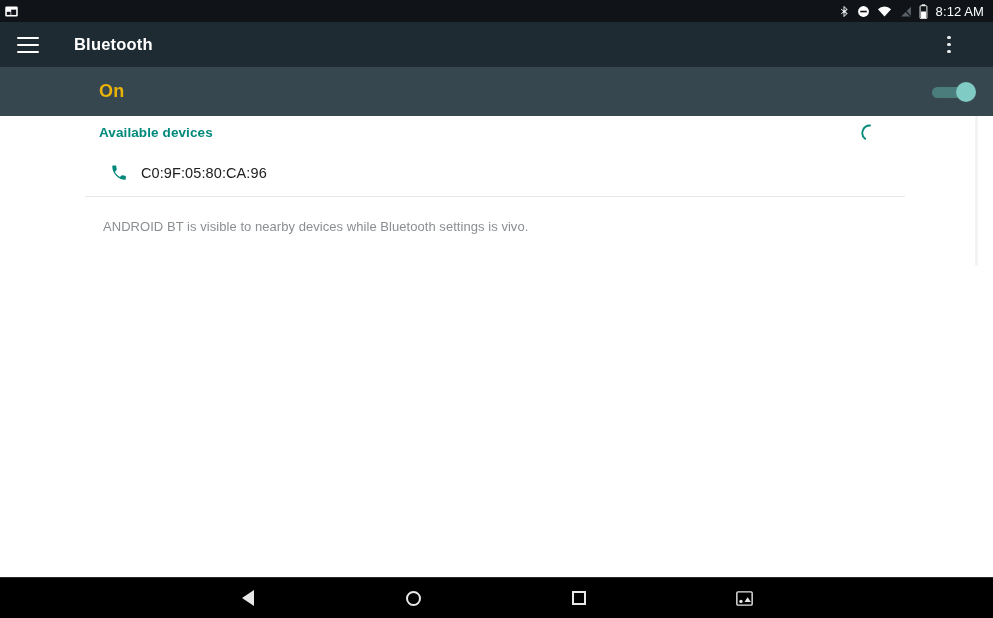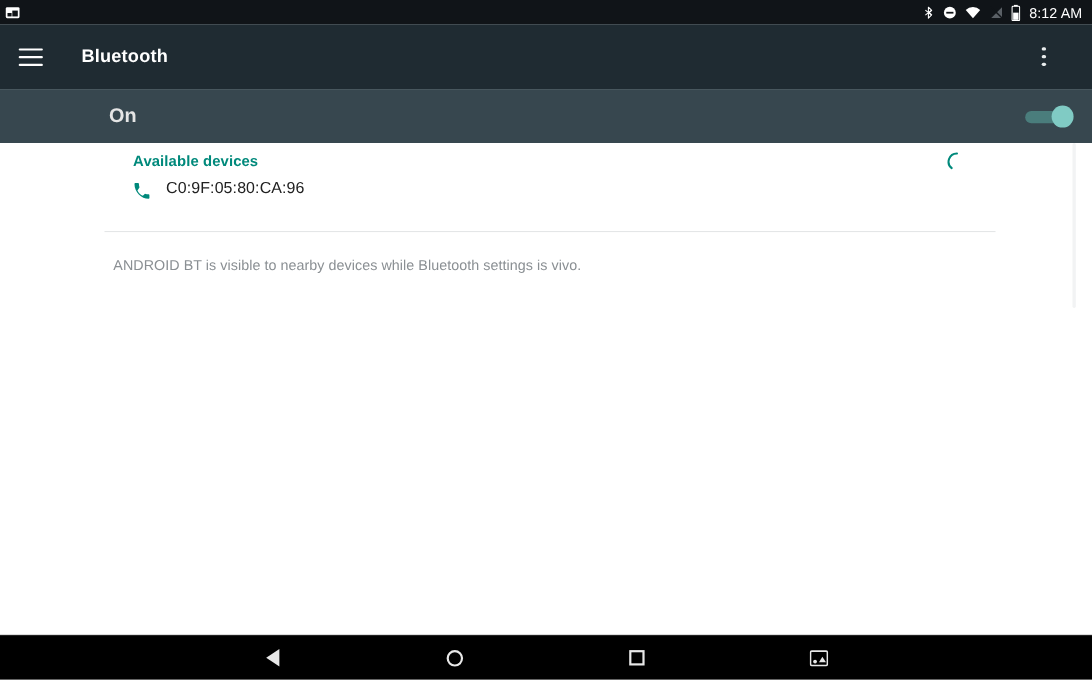--- a/index.html
+++ b/index.html
@@ -46,21 +46,21 @@
     font-size: 13px;
     color: #ffffff;
     letter-spacing: .1px;
     line-height: 1;
     margin-left: 1px;
   }
   .sb-ico { display: block; }
 
   
   .toolbar {
-    height: 59px;
+    height: 45px;
     background: #1f2b32;
     display: flex;
     align-items: center;
     padding: 0 31px 0 15px;
     flex: 0 0 auto;
   }
   .hamburger {
     width: 26px; height: 26px;
     display: flex; flex-direction: column;
     justify-content: center; gap: 5px;
@@ -93,21 +93,21 @@
   
   .switch-band {
     height: 49px;
     background: #37474f;
     display: flex;
     align-items: center;
     padding: 0 17px 0 99px;
     flex: 0 0 auto;
   }
   .switch-label {
-    color: #e5e5e5;
+    color: #eab308;
     font-size: 18px;
     font-weight: bold;
     letter-spacing: .2px;
   }
   .switch-band-spacer { flex: 1 1 auto; }
   .toggle {
     position: relative;
     width: 46px; height: 24px;
     display: flex; align-items: center;
     cursor: pointer;
@@ -134,43 +134,42 @@
     background: #ffffff;
     overflow: hidden;
   }
 
   .section-header {
     position: relative;
     height: 33px;
     display: flex;
     align-items: center;
     padding: 0 17px 0 99px;
-    margin-left: 22px;
   }
   .section-title {
     color: #00897b;
     font-size: 13.5px;
     font-weight: bold;
     letter-spacing: .1px;
   }
   .section-spacer { flex: 1 1 auto; }
   .scan-spinner {
     width: 20px; height: 20px;
     margin-right: 96px;
   }
 
   .device-list { margin-top: 0; }
 
   .device-row {
     position: relative;
     height: 48px;
     display: flex;
+    align-items: center;
     padding-left: 109px;
     cursor: pointer;
-    margin-left: 10px;
   }
   .device-row::after {
     content: "";
     position: absolute;
     left: 85px; right: 88px; bottom: 0;
     height: 1px;
     background: #e4e6e7;
   }
   .device-icon {
     position: absolute;

